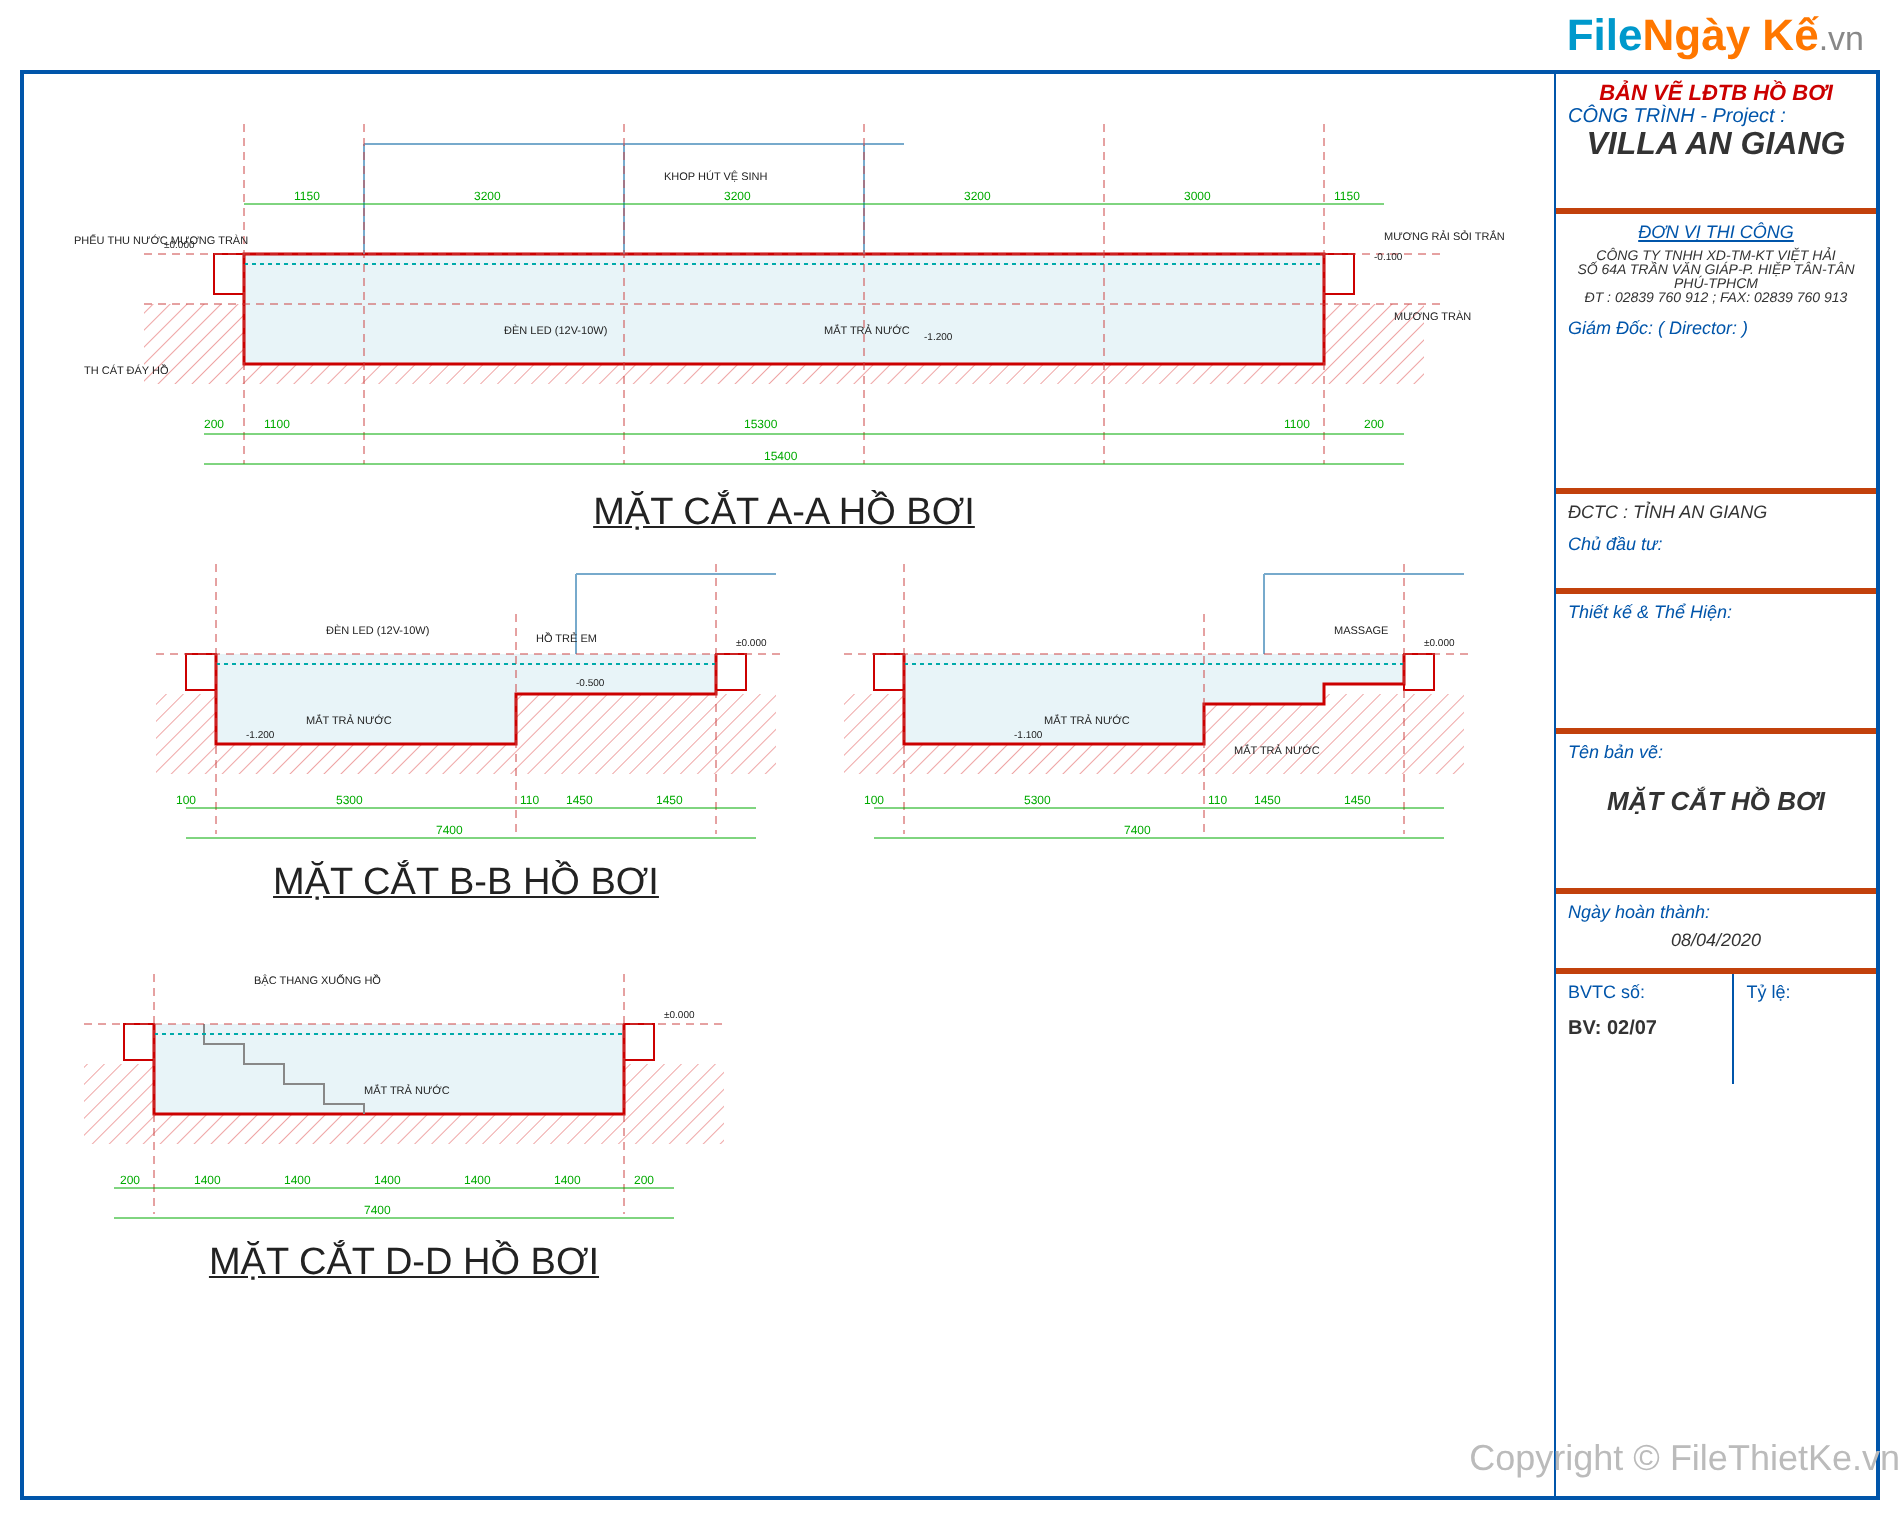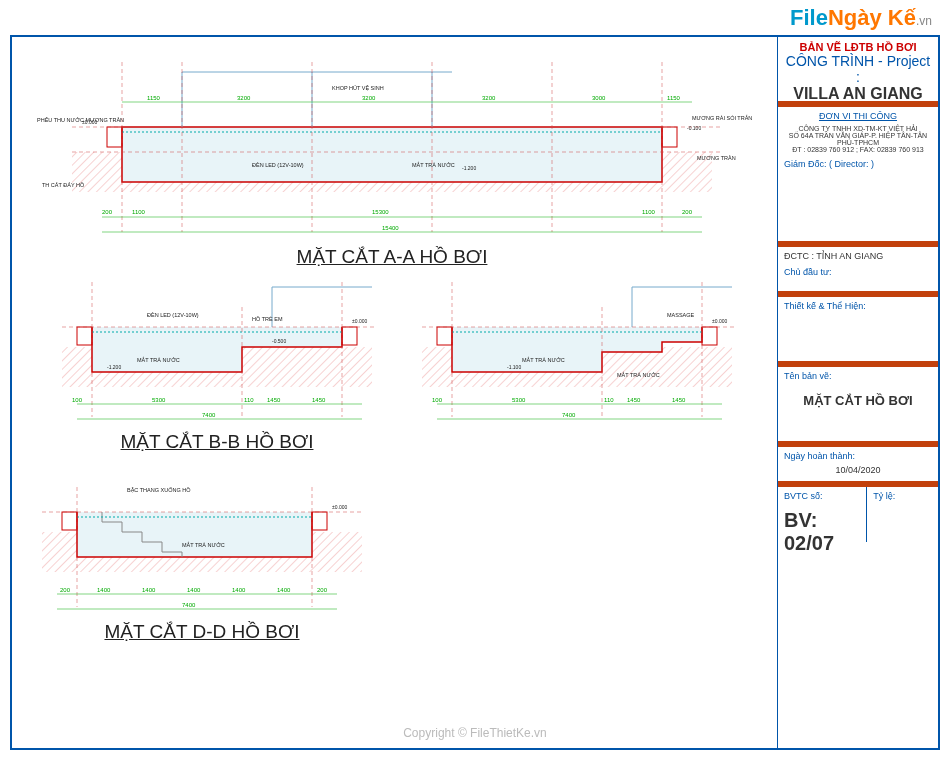--- a/index.html
+++ b/index.html
@@ -13,21 +13,21 @@
   }
   .logo {
     position: absolute;
     top: 5px;
     right: 18px;
     font-size: 22px;
     font-weight: bold;
   }
   .logo .file { color: #0099cc; }
   .logo .thiet { color: #ff7700; }
-  .logo .vn { color: #888; font-size: 12px; font-weight: normal; }
+  .logo .vn { color: #888; font-size: 17px; font-weight: normal; }
   .frame {
     position: absolute;
     top: 35px;
     left: 10px;
     right: 10px;
     bottom: 10px;
     border: 2px solid #0055aa;
   }
   .drawing-area {
     position: absolute;
@@ -38,35 +38,36 @@
   }
   .titleblock {
     position: absolute;
     top: 0; right: 0;
     width: 160px;
     bottom: 0;
     font-size: 9px;
     color: #333;
   }
   .tb-row {
-    border-bottom: 6px solid #c2410c;
+    border-bottom: 3px solid #c2410c;
     padding: 4px 6px;
+    font-style: italic;
   }
   .tb-label { color: #0055aa; font-size: 9px; }
   .tb-title { text-align: center; font-weight: bold; color: #c00; font-size: 11px; }
-  .tb-sub { text-align: center; color: #0055aa; font-size: 14px; }
+  .tb-sub { color: #0055aa; font-size: 10px; }
   .tb-val { text-align: center; font-weight: bold; font-size: 16px; }
   .tb-small { font-size: 7px; text-align: center; }
   .watermark {
     position: absolute;
     bottom: 20px;
     left: 0; right: 0;
-    text-align: center;
+    text-align: right;
     color: #bbb;
-    font-size: 12px;
+    font-size: 18px;
     pointer-events: none;
   }
   .section {
     position: absolute;
   }
   .section-title {
     text-align: center;
     font-size: 19px;
     color: #222;
     text-decoration: underline;
@@ -153,21 +154,21 @@
         </g>
         <g class="lev-text">
           <text x="50" y="72">±0.000</text>
           <text x="655" y="78">-0.100</text>
           <text x="430" y="118">-1.200</text>
         </g>
       </svg>
       <div class="section-title">MẶT CẮT A-A HỒ BƠI</div>
     </div>
 
-    <div class="section" style="top:240px; left:40px; width:330px;">
+    <div class="section" style="top:240px; left:56px; width:330px;">
       <svg width="330" height="150">
         <rect x="10" y="70" width="310" height="40" fill="url(#hatch)" opacity="0.6"></rect>
         <path d="M 40 50 L 40 95 L 190 95 L 190 70 L 290 70 L 290 50" fill="#e8f4f8" stroke="#c00" stroke-width="1.5"></path>
         <line x1="40" y1="55" x2="290" y2="55" stroke="#0aa" stroke-dasharray="2 2"></line>
         <rect x="25" y="50" width="15" height="18" fill="none" stroke="#c00"></rect>
         <rect x="290" y="50" width="15" height="18" fill="none" stroke="#c00"></rect>
         <line x1="220" y1="10" x2="220" y2="50" stroke="#7ac"></line>
         <line x1="220" y1="10" x2="320" y2="10" stroke="#7ac"></line>
         <g stroke="#c44" stroke-width="0.5" stroke-dasharray="4 3">
           <line x1="40" y1="5" x2="40" y2="140"></line>
@@ -294,26 +295,26 @@
     </div>
     <div class="tb-row" style="height:70px;">
       <div class="tb-label">Thiết kế &amp; Thể Hiện:</div>
     </div>
     <div class="tb-row" style="height:80px;">
       <div class="tb-label">Tên bản vẽ:</div>
       <div class="tb-val" style="margin-top:12px; font-size:13px;">MẶT CẮT HỒ BƠI</div>
     </div>
     <div class="tb-row" style="height:40px;">
       <div class="tb-label">Ngày hoàn thành:</div>
-      <div style="text-align:center; margin-top:4px;">10/04/2020</div>
+      <div style="text-align:center; margin-top:4px;">08/04/2020</div>
     </div>
     <div style="display:flex; height:55px;">
       <div style="flex:1.3; border-right:1px solid #0055aa; padding:4px 6px;">
         <div class="tb-label">BVTC số:</div>
-        <div style="font-size:20px; font-weight:bold; margin-top:8px;">BV: 02/07</div>
+        <div style="font-size:10px; font-weight:bold; margin-top:8px;">BV: 02/07</div>
       </div>
       <div style="flex:1; padding:4px 6px;">
         <div class="tb-label">Tỷ lệ:</div>
       </div>
     </div>
   </div>
 
 </div>
 
 <div class="watermark">Copyright © FileThietKe.vn</div>

